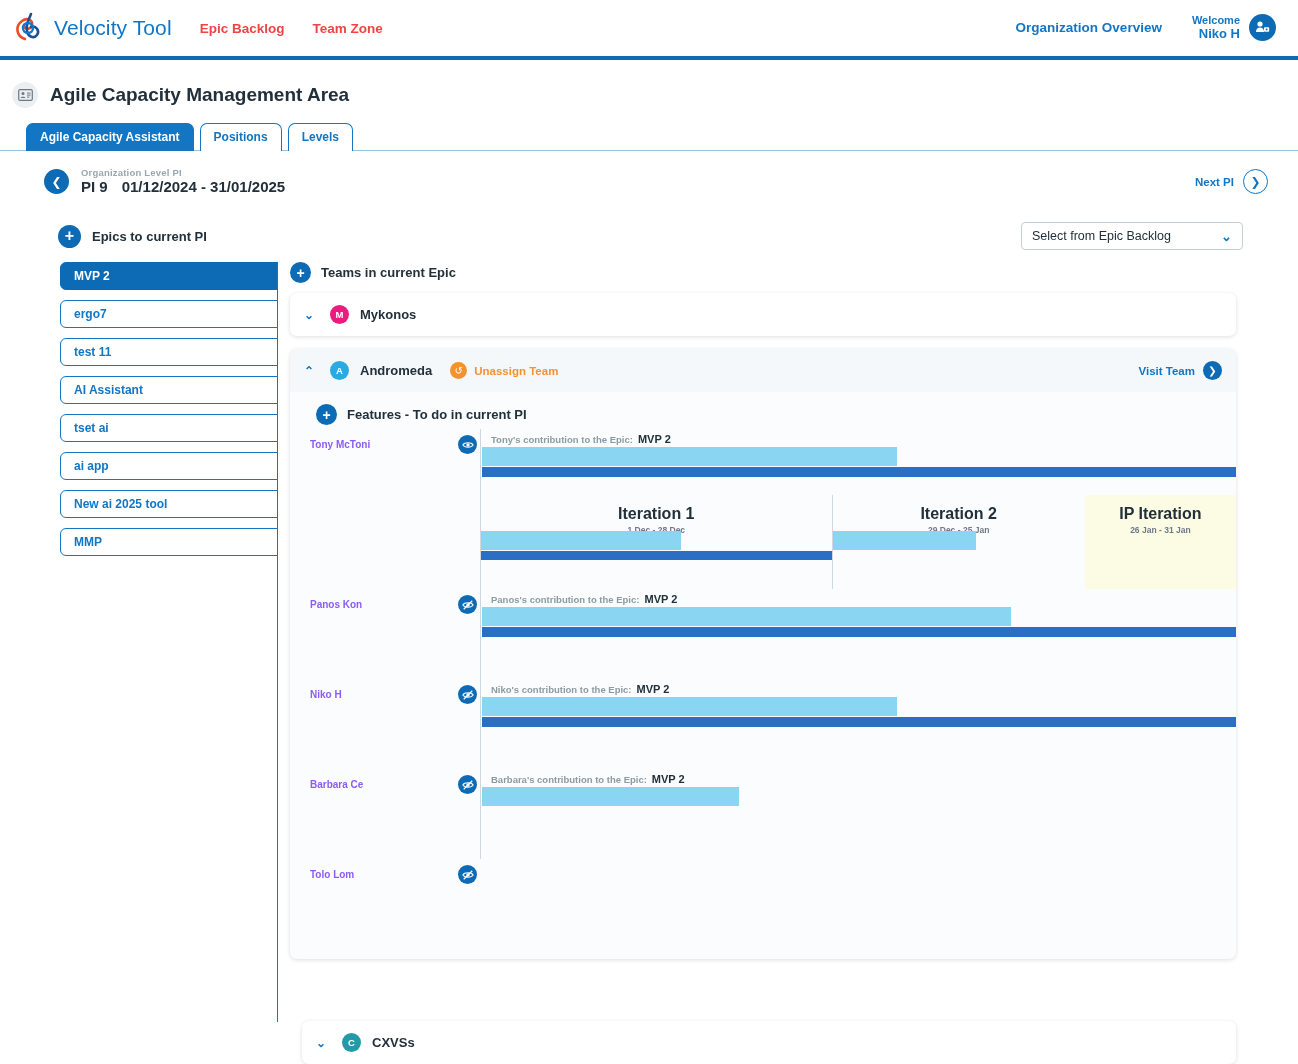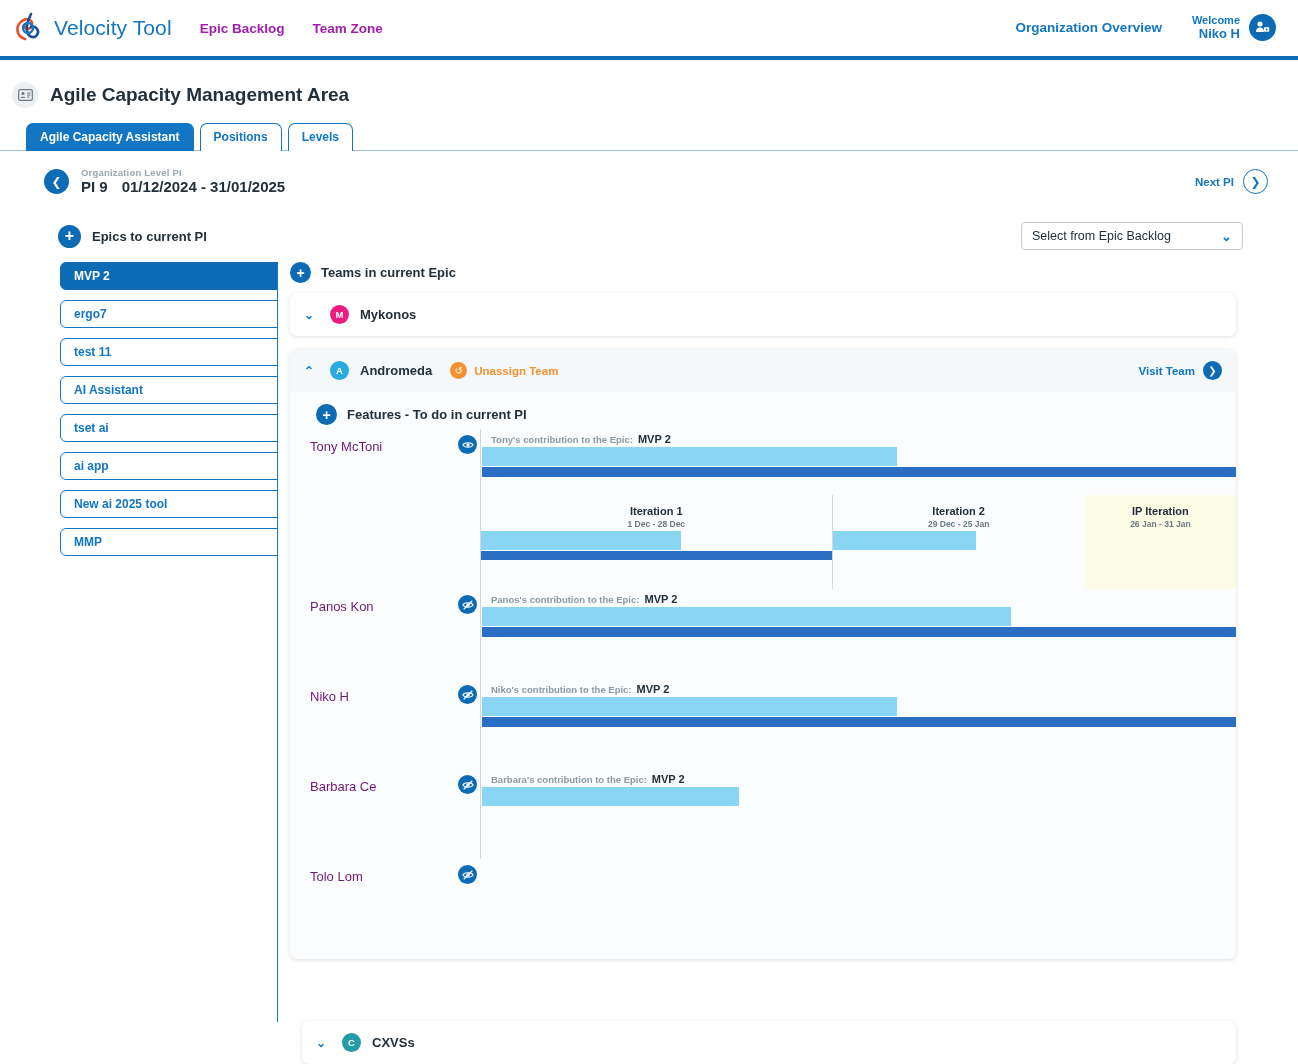--- a/index.html
+++ b/index.html
@@ -17,21 +17,21 @@
     position: relative;
     height: 60px;
     display: flex; align-items: center;
     padding: 0 22px 0 12px;
     background: #ffffff;
     border-bottom: 4px solid #0c6bb4;
   }
   .logo-wrap { width: 34px; height: 38px; position: relative; flex: 0 0 auto; margin-right: 8px; }
   .brand { font-size: 21px; font-weight: normal; color: #1276c4; letter-spacing: .1px; margin-right: 28px; }
   .topnav-links { display: flex; gap: 28px; }
-  .topnav-link { font-size: 13.5px; font-weight: bold; color: #a21caf; cursor: pointer; }
+  .topnav-link { font-size: 13.5px; font-weight: bold; color: #ef4444; cursor: pointer; }
   .topnav-right { margin-left: auto; display: flex; align-items: center; gap: 30px; }
   .org-overview { font-size: 13.5px; font-weight: bold; color: #1276c4; cursor: pointer; }
   .welcome-block { display: flex; align-items: flex-start; gap: 9px; }
   .welcome-text { text-align: right; line-height: 1.15; }
   .welcome-text .w1 { font-size: 11px; color: #1276c4; font-weight: bold; }
   .welcome-text .w2 { font-size: 13px; color: #1276c4; font-weight: bold; }
   .user-avatar {
     width: 27px; height: 27px; border-radius: 50%;
     background: #0c6bb4; display: flex; align-items: center; justify-content: center;
   }
@@ -161,21 +161,21 @@
 
   .team-body { padding: 0 0 10px 0; }
   .features-head { display: flex; align-items: center; padding: 12px 0 4px 26px; }
   .features-head .toolbar-label { margin-left: 10px; }
 
   
   .gantt { position: relative; }
   .person-row { position: relative; height: 90px; }
   .person-name {
     position: absolute; left: 20px; top: 10px;
-    font-size: 13px; font-weight: normal; color: #701a75;
+    font-size: 10px; font-weight: bold; color: #8b5cf6;
   }
   .eye-btn {
     position: absolute; left: 168px; top: 6px;
     width: 19px; height: 19px; border-radius: 50%; background: #0c6bb4;
     display: flex; align-items: center; justify-content: center; cursor: pointer;
   }
   .track {
     position: absolute; left: 190px; right: 0; top: 0; bottom: 0;
     border-left: 1px solid #cfd8de;
   }
@@ -197,21 +197,21 @@
   .iter-zone { position: relative; height: 94px; margin-top: -2px; }
   .iter-grid {
     position: absolute; left: 190px; right: 0; top: 0; height: 94px;
     display: flex;
   }
   .iter-cell {
     border-left: 1px solid #cfd8de; position: relative; height: 94px;
   }
   .iter-cell:first-child { border-left: 1px solid #cfd8de; }
   .iter-cell.ip { background: #fcfbe3; border-left: none; }
-  .iter-title { text-align: center; font-size: 11px; font-weight: bold; color: #22303b; padding-top: 10px; }
+  .iter-title { text-align: center; font-size: 16px; font-weight: bold; color: #22303b; padding-top: 10px; }
   .iter-dates { text-align: center; font-size: 8.5px; color: #6b7a85; font-weight: bold; padding-top: 2px; }
   .features-block { position: absolute; left: 28px; top: 8px; width: 165px; }
   .features-kicker { font-size: 9px; font-weight: bold; color: #9aa7b0; letter-spacing: .5px; }
   .features-text { font-size: 9.5px; line-height: 1.55; color: #22303b; font-weight: bold; margin-top: 9px; }
   .iter-bar-light { position: absolute; height: 19px; background: #8ad6f2; top: 36px; }
   .iter-bar-dark { position: absolute; height: 9px; background: #2a6fc4; top: 56px; }
 
   .bottom-team { position: absolute; left: 302px; right: 62px; bottom: 0; }
 </style>
 </head>

